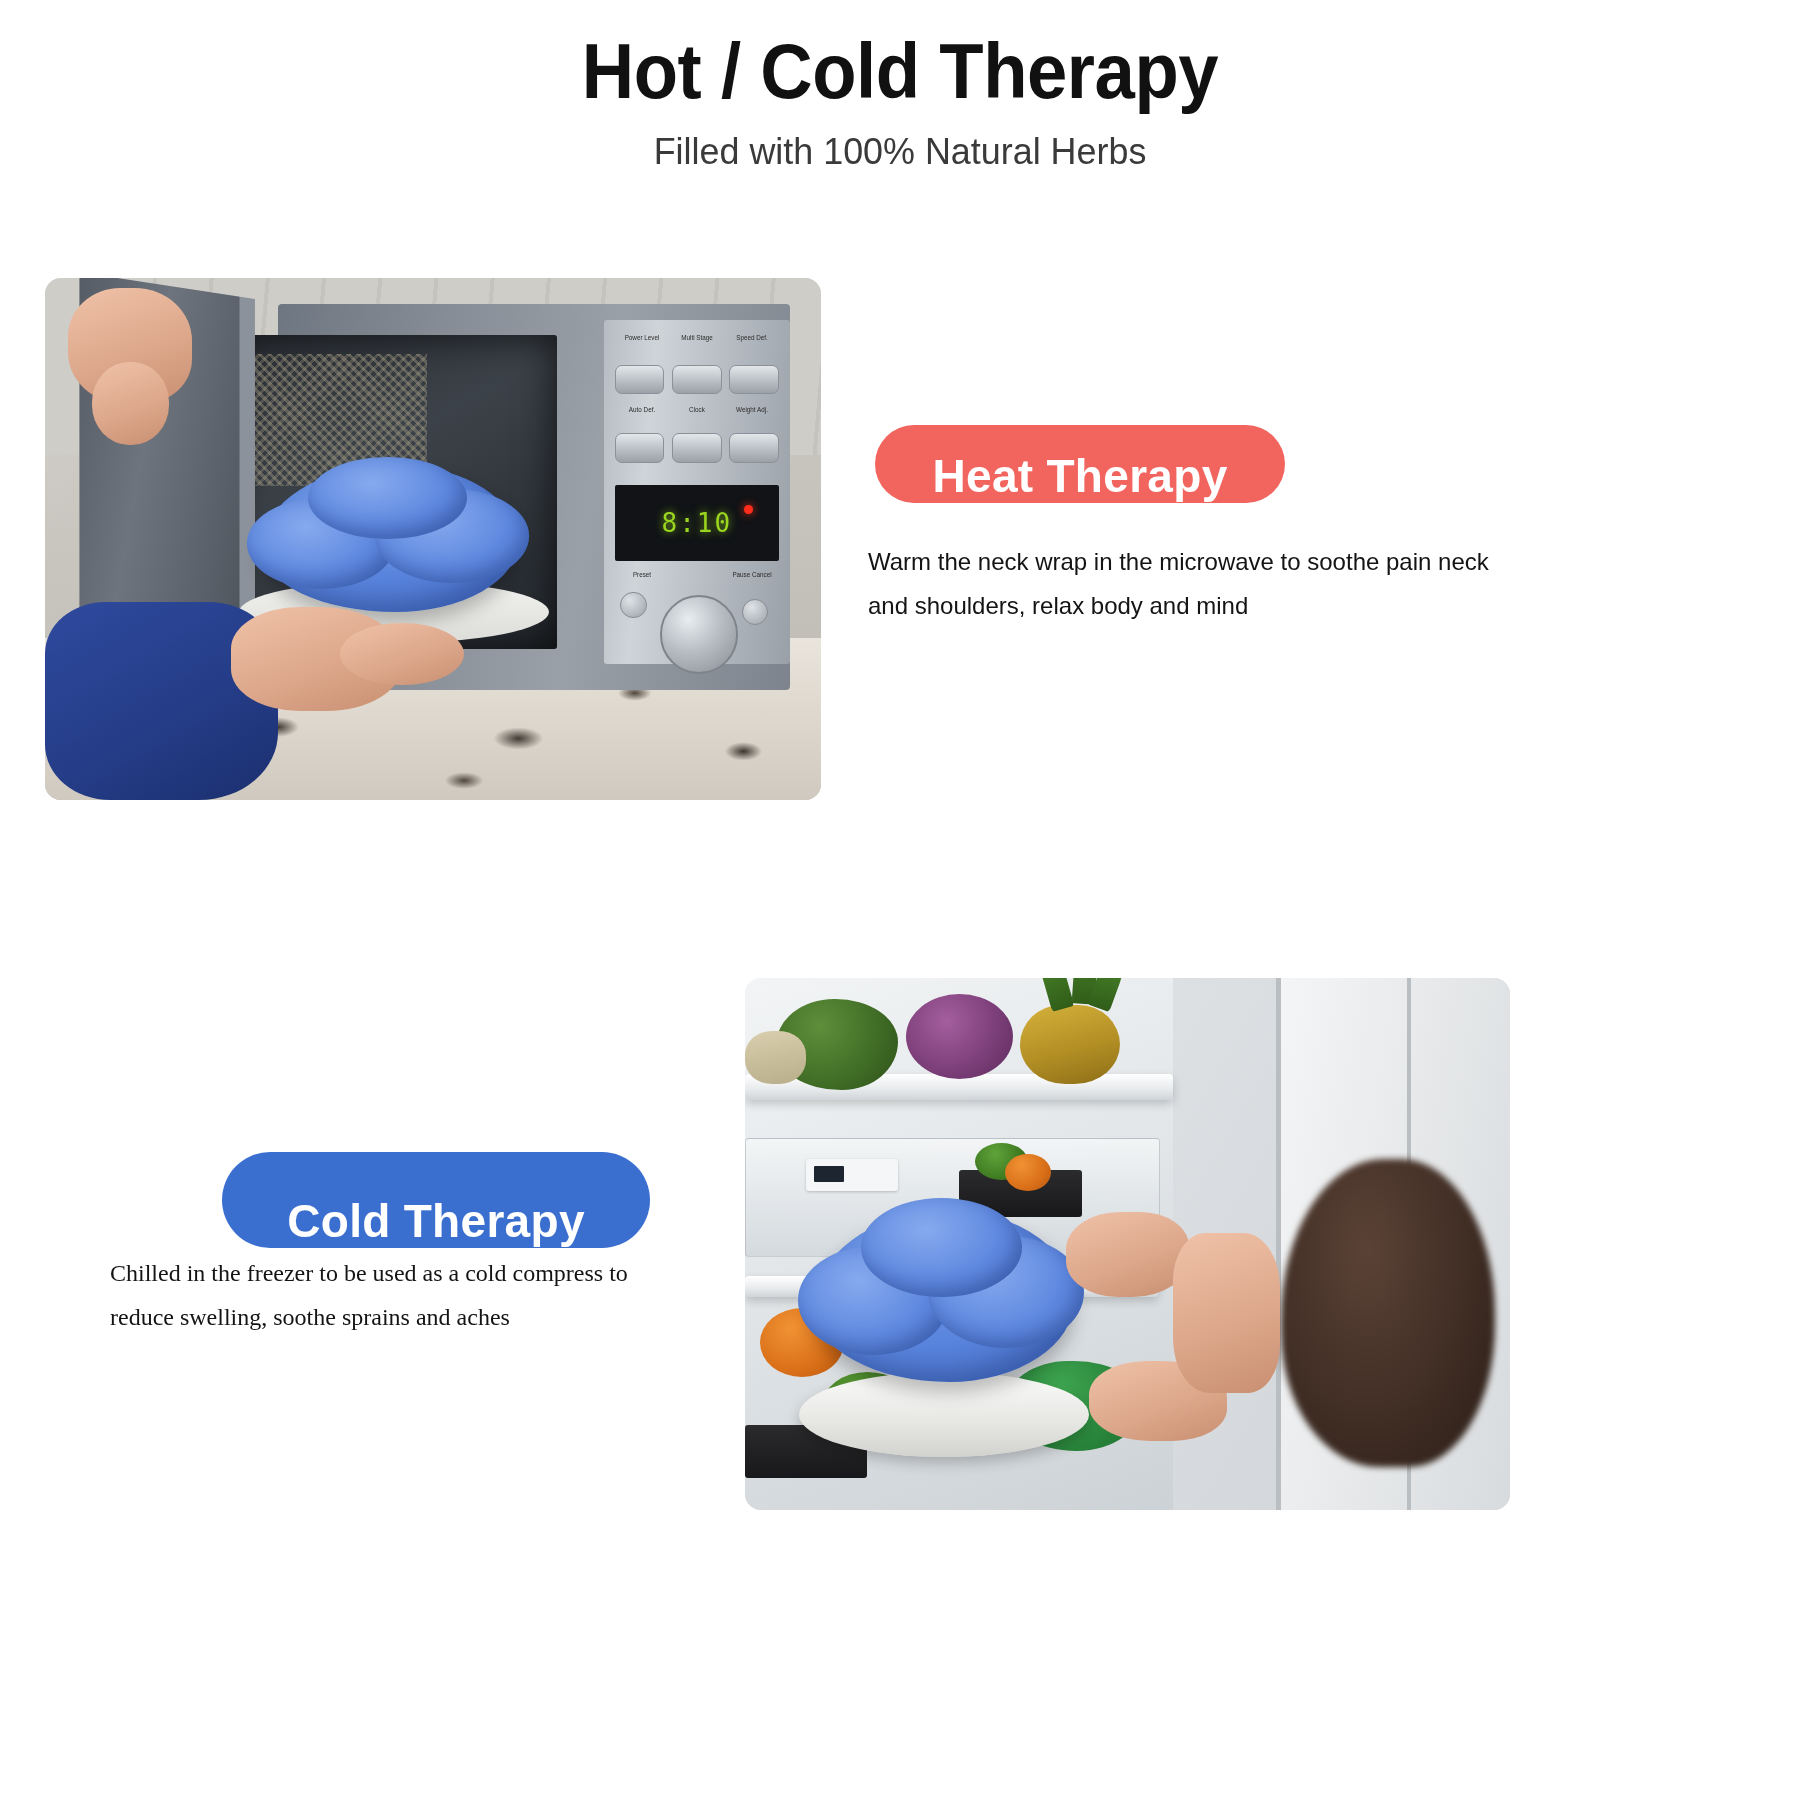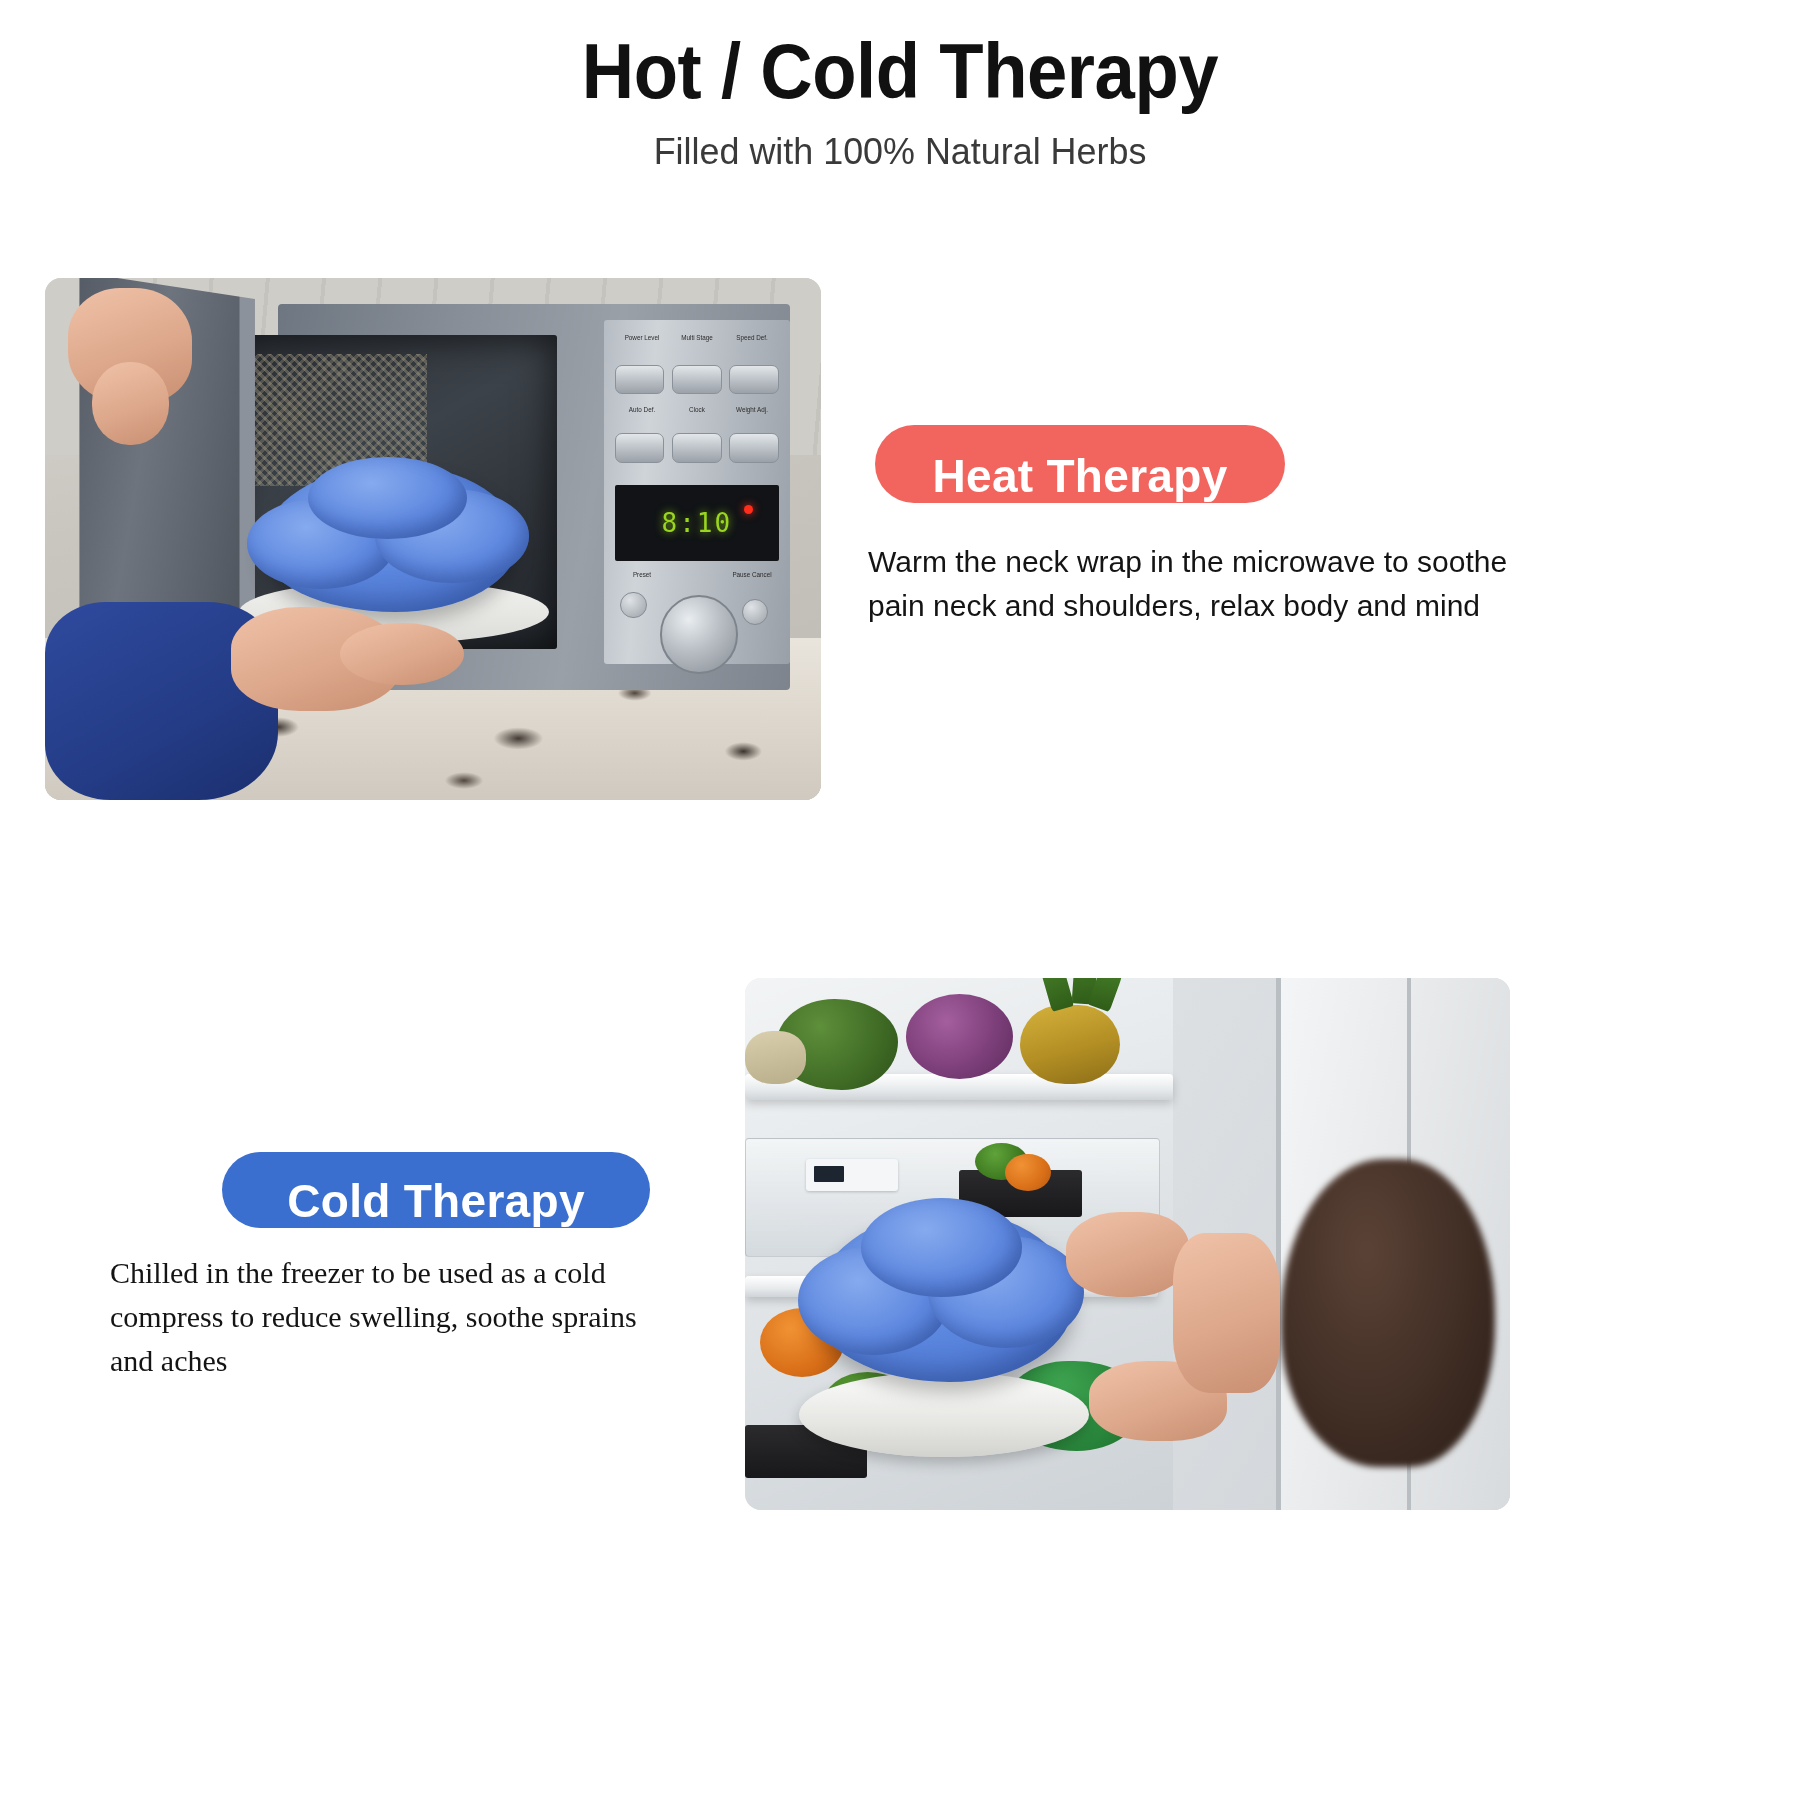--- a/index.html
+++ b/index.html
@@ -26,21 +26,21 @@
   
   .badge{
     position:absolute;display:flex;align-items:flex-end;justify-content:center;
     border-radius:48px;color:#ffffff;font-weight:bold;
     font-size:46px;letter-spacing:0.3px;
   }
   .badge-heat{background:#F2655F;}
   .badge-cold{background:#3A6FD0;}
   
   .body-copy{
-    position:absolute;font-size:30px;line-height:44px;color:#141414;
+    position:absolute;font-size:24px;line-height:44px;color:#141414;
     font-weight:400;white-space:pre-line;
   }
 
   
   .mw-scene{position:absolute;inset:0;background:linear-gradient(170deg,#d8d5d0 0%,#c9c6c0 40%,#bdbab4 100%);}
   .mw-wallpaper{position:absolute;left:0;top:0;width:100%;height:34%;
     background:repeating-linear-gradient(95deg,#cfcdc8 0px,#cfcdc8 52px,#c5c3be 52px,#c5c3be 56px);}
   .mw-counter{position:absolute;left:0;bottom:0;width:100%;height:31%;
     background:#cdc8bf;}
   .mw-granite{position:absolute;left:0;bottom:0;width:100%;height:31%;
@@ -201,21 +201,21 @@
     <div class="mw-hand" style="left:38%;top:66%;width:16%;height:12%;border-radius:50%;"></div>
   </div>
 </div>
 
 <div class="badge badge-heat" style="left:875px;top:425px;width:410px;height:78px;">
   <span>Heat Therapy</span>
 </div>
 
 <div class="body-copy" style="left:868px;top:540px;width:640px;">Warm the neck wrap in the microwave to soothe pain neck and shoulders, relax body and mind</div>
 
-<div class="badge badge-cold" style="left:222px;top:1152px;width:428px;height:76px;">
+<div class="badge badge-cold" style="left:222px;top:1152px;width:428px;height:96px;">
   <span>Cold Therapy</span>
 </div>
 
 <div class="body-copy" style="left:110px;top:1251px;width:560px;font-family:Liberation Serif, serif;">Chilled in the freezer to be used as a cold compress to reduce swelling, soothe sprains and aches</div>
 
 <div class="photo" style="left:745px;top:978px;width:765px;height:532px;">
   <div class="fr-scene">
     <div class="fr-interior"></div>
 
     <div class="fr-shelf" style="left:0%;top:18%;width:56%;height:5%;"></div>

